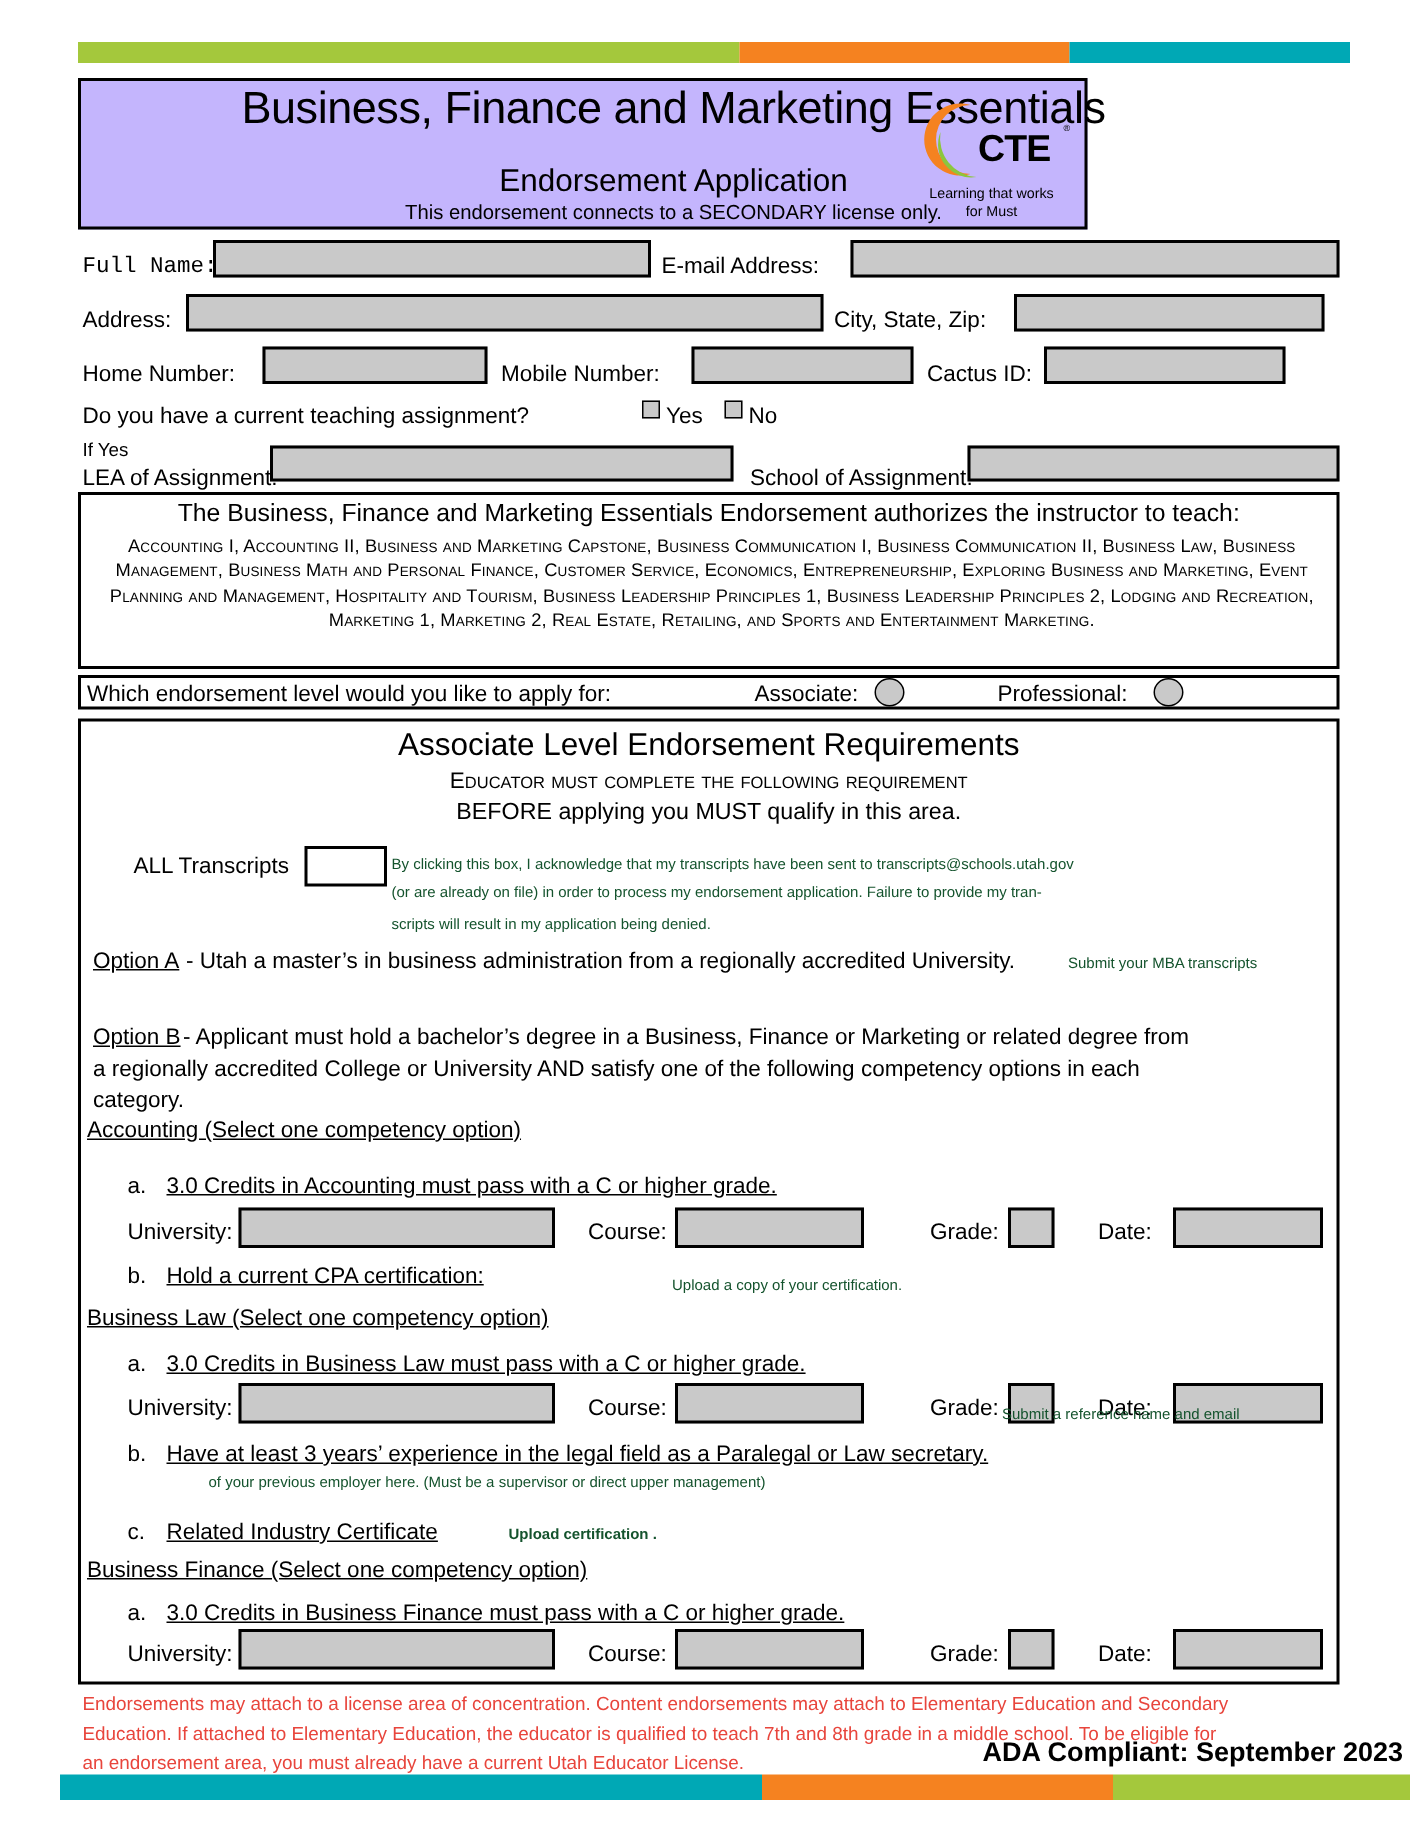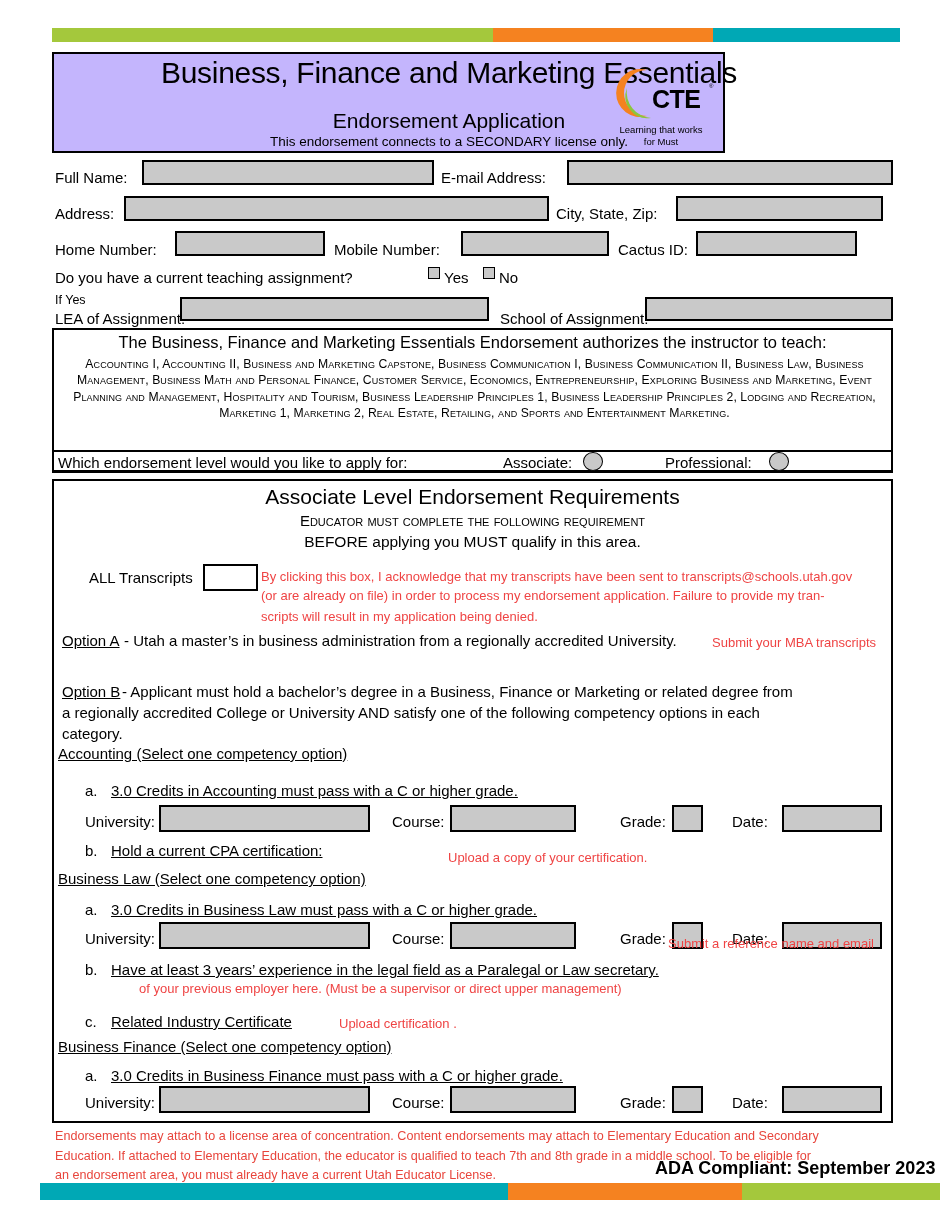--- a/index.html
+++ b/index.html
@@ -115,21 +115,21 @@
     background: #c9c9c9;
     border: 1.6px solid #000;
     border-radius: 50%;
     box-sizing: border-box;
   }
 
   
   #authorize-box {
     position: absolute;
     left: 52px; top: 328px;
-    width: 841px; height: 144px;
+    width: 841px; height: 118px;
     border: 2px solid #000;
     box-sizing: border-box;
   }
   #auth-head {
     position: absolute;
     left: 0; top: 3px;
     width: 100%;
     text-align: center;
     font-size: 16.5px;
   }
@@ -168,22 +168,22 @@
   #req-sub1 {
     position: absolute; left: 0; top: 31px; width: 100%;
     text-align: center; font-size: 15px; font-variant: small-caps;
   }
   #req-sub2 {
     position: absolute; left: 0; top: 52px; width: 100%;
     text-align: center; font-size: 15.5px;
   }
   .blue-txt {
     position: absolute;
-    color: #ef4444;
-    font-size: 13px;
+    color: #14532d;
+    font-size: 10px;
     line-height: 19px;
   }
   .ul { text-decoration: underline; }
 
   #transcript-box {
     position: absolute;
     left: 203px; top: 564px;
     width: 55px; height: 27px;
     border: 2.5px solid #000;
     background: #fff;
@@ -233,21 +233,21 @@
       <path d="M44 12 A24 24 0 1 0 44 58 A19 19 0 1 1 44 12 Z" fill="#f58220"></path>
       <path d="M24 30 A22 22 0 0 0 48 60 A26 26 0 0 1 24 30 Z" fill="#8cc63e"></path>
     </svg>
     <span class="cte-text">CTE</span>
     <span class="cte-reg">®</span>
     <span class="tag1">Learning that works</span>
     <span class="tag2">for Must</span>
   </div>
 </div>
 
-<span class="lbl" style="left:55px;top:170px;">Full Name:</span>
+<span class="lbl" style="left:55px;top:170px;font-family:Liberation Mono, monospace;">Full Name:</span>
 <div class="fld" style="left:142px;top:160px;width:292px;height:25px;"></div>
 
 <span class="lbl" style="left:441px;top:170px;">E-mail Address:</span>
 <div class="fld" style="left:567px;top:160px;width:326px;height:25px;"></div>
 
 <span class="lbl" style="left:55px;top:206px;">Address:</span>
 <div class="fld" style="left:124px;top:196px;width:425px;height:25px;"></div>
 
 <span class="lbl" style="left:556px;top:206px;">City, State, Zip:</span>
 <div class="fld" style="left:676px;top:196px;width:207px;height:25px;"></div>
@@ -339,21 +339,21 @@
 <span class="body-txt" style="left:732px;top:929px;">Date:</span>
 <div class="fld" style="left:782px;top:922px;width:100px;height:27px;"></div>
 
 <span class="body-txt" style="left:85px;top:960px;">b.</span>
 <span class="body-txt ul" style="left:111px;top:960px;">Have at least 3 years’ experience in the legal field as a Paralegal or Law secretary.</span>
 <span class="blue-txt" style="left:668px;top:918px;margin-top:16px;">Submit a reference name and email</span>
 <span class="blue-txt" style="left:111px;top:979px;margin-left:28px;">of your previous employer here. (Must be a supervisor or direct upper management)</span>
 
 <span class="body-txt" style="left:85px;top:1012px;">c.</span>
 <span class="body-txt ul" style="left:111px;top:1012px;">Related Industry Certificate</span>
-<span class="blue-txt" style="left:339px;top:1014px;">Upload certification .</span>
+<span class="blue-txt" style="left:339px;top:1014px;font-weight:bold;">Upload certification .</span>
 
 <span class="body-txt ul" style="left:58px;top:1037px;">Business Finance (Select one competency option)</span>
 
 <span class="body-txt" style="left:85px;top:1066px;">a.</span>
 <span class="body-txt ul" style="left:111px;top:1066px;">3.0 Credits in Business Finance must pass with a C or higher grade.</span>
 
 <span class="body-txt" style="left:85px;top:1093px;">University:</span>
 <div class="fld" style="left:159px;top:1086px;width:211px;height:27px;"></div>
 <span class="body-txt" style="left:392px;top:1093px;">Course:</span>
 <div class="fld" style="left:450px;top:1086px;width:126px;height:27px;"></div>

